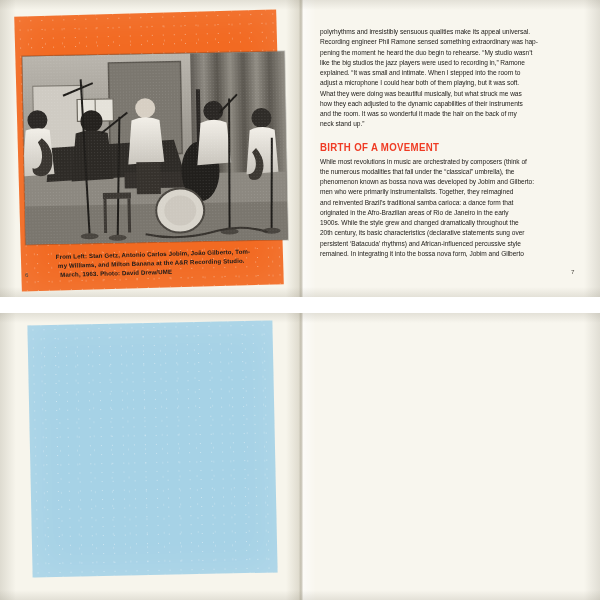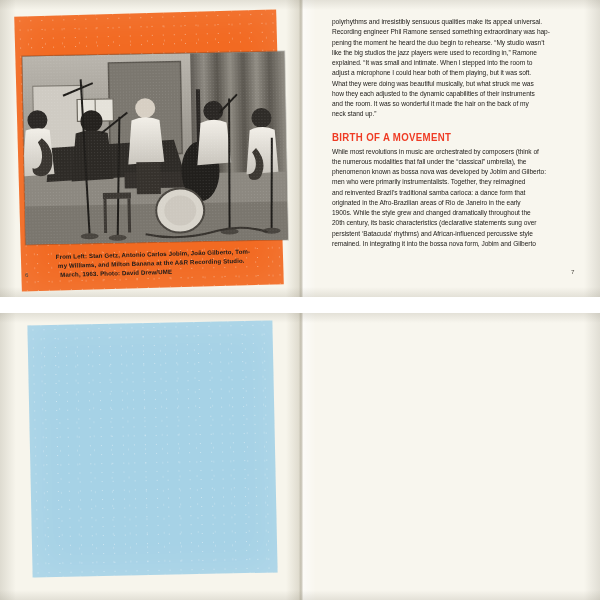--- a/index.html
+++ b/index.html
@@ -140,21 +140,21 @@
   .textcol {
     position: absolute;
     z-index: 4;
     color: #1d1b18;
     font-family: "Liberation Sans", sans-serif;
     font-size: 6.6px;
     line-height: 10.25px;
     letter-spacing: -0.05px;
     width: 258px;
   }
-  #col-p7 { left: 320px; top: 17px; margin-left: 12px; }
+  #col-p7 { left: 320px; top: 27px; }
 
   .textcol p { margin: 0; }
   .textcol .ln { display:block; white-space: nowrap; }
 
   .section-head {
     display: block;
     color: #ef3b24;
     font-family: "Liberation Sans", sans-serif;
     font-weight: bold;
     font-size: 10.4px;

